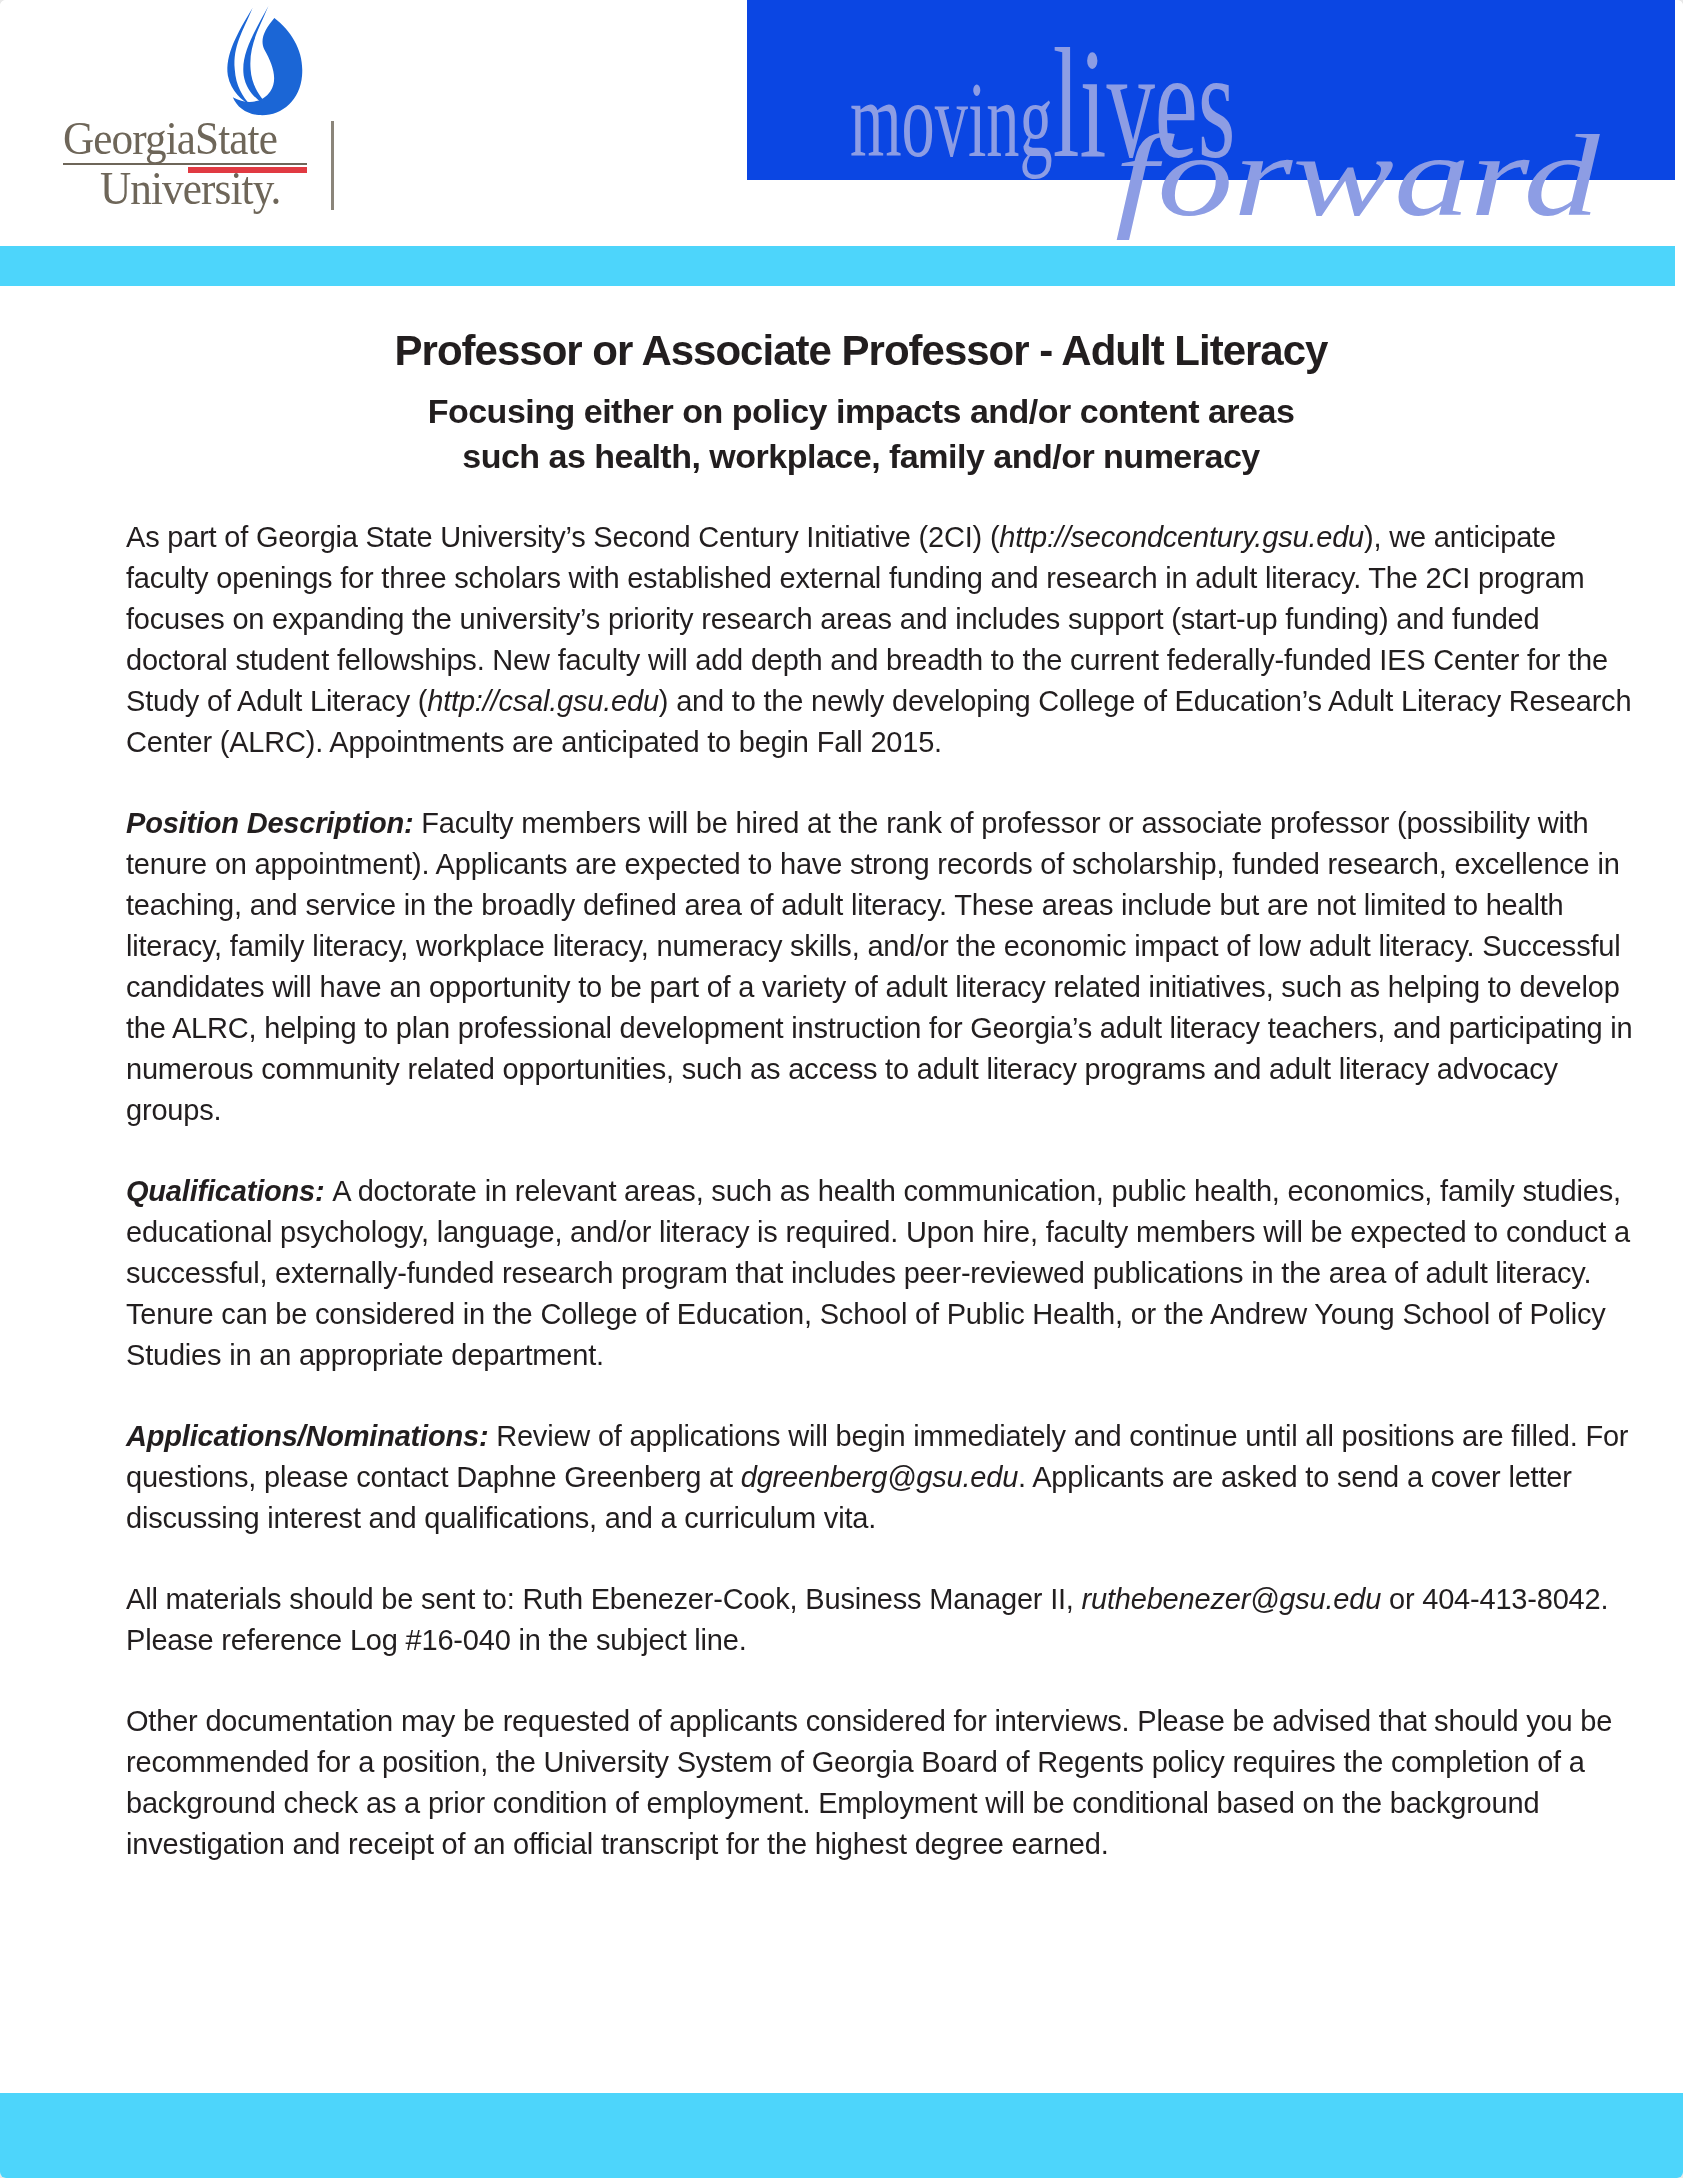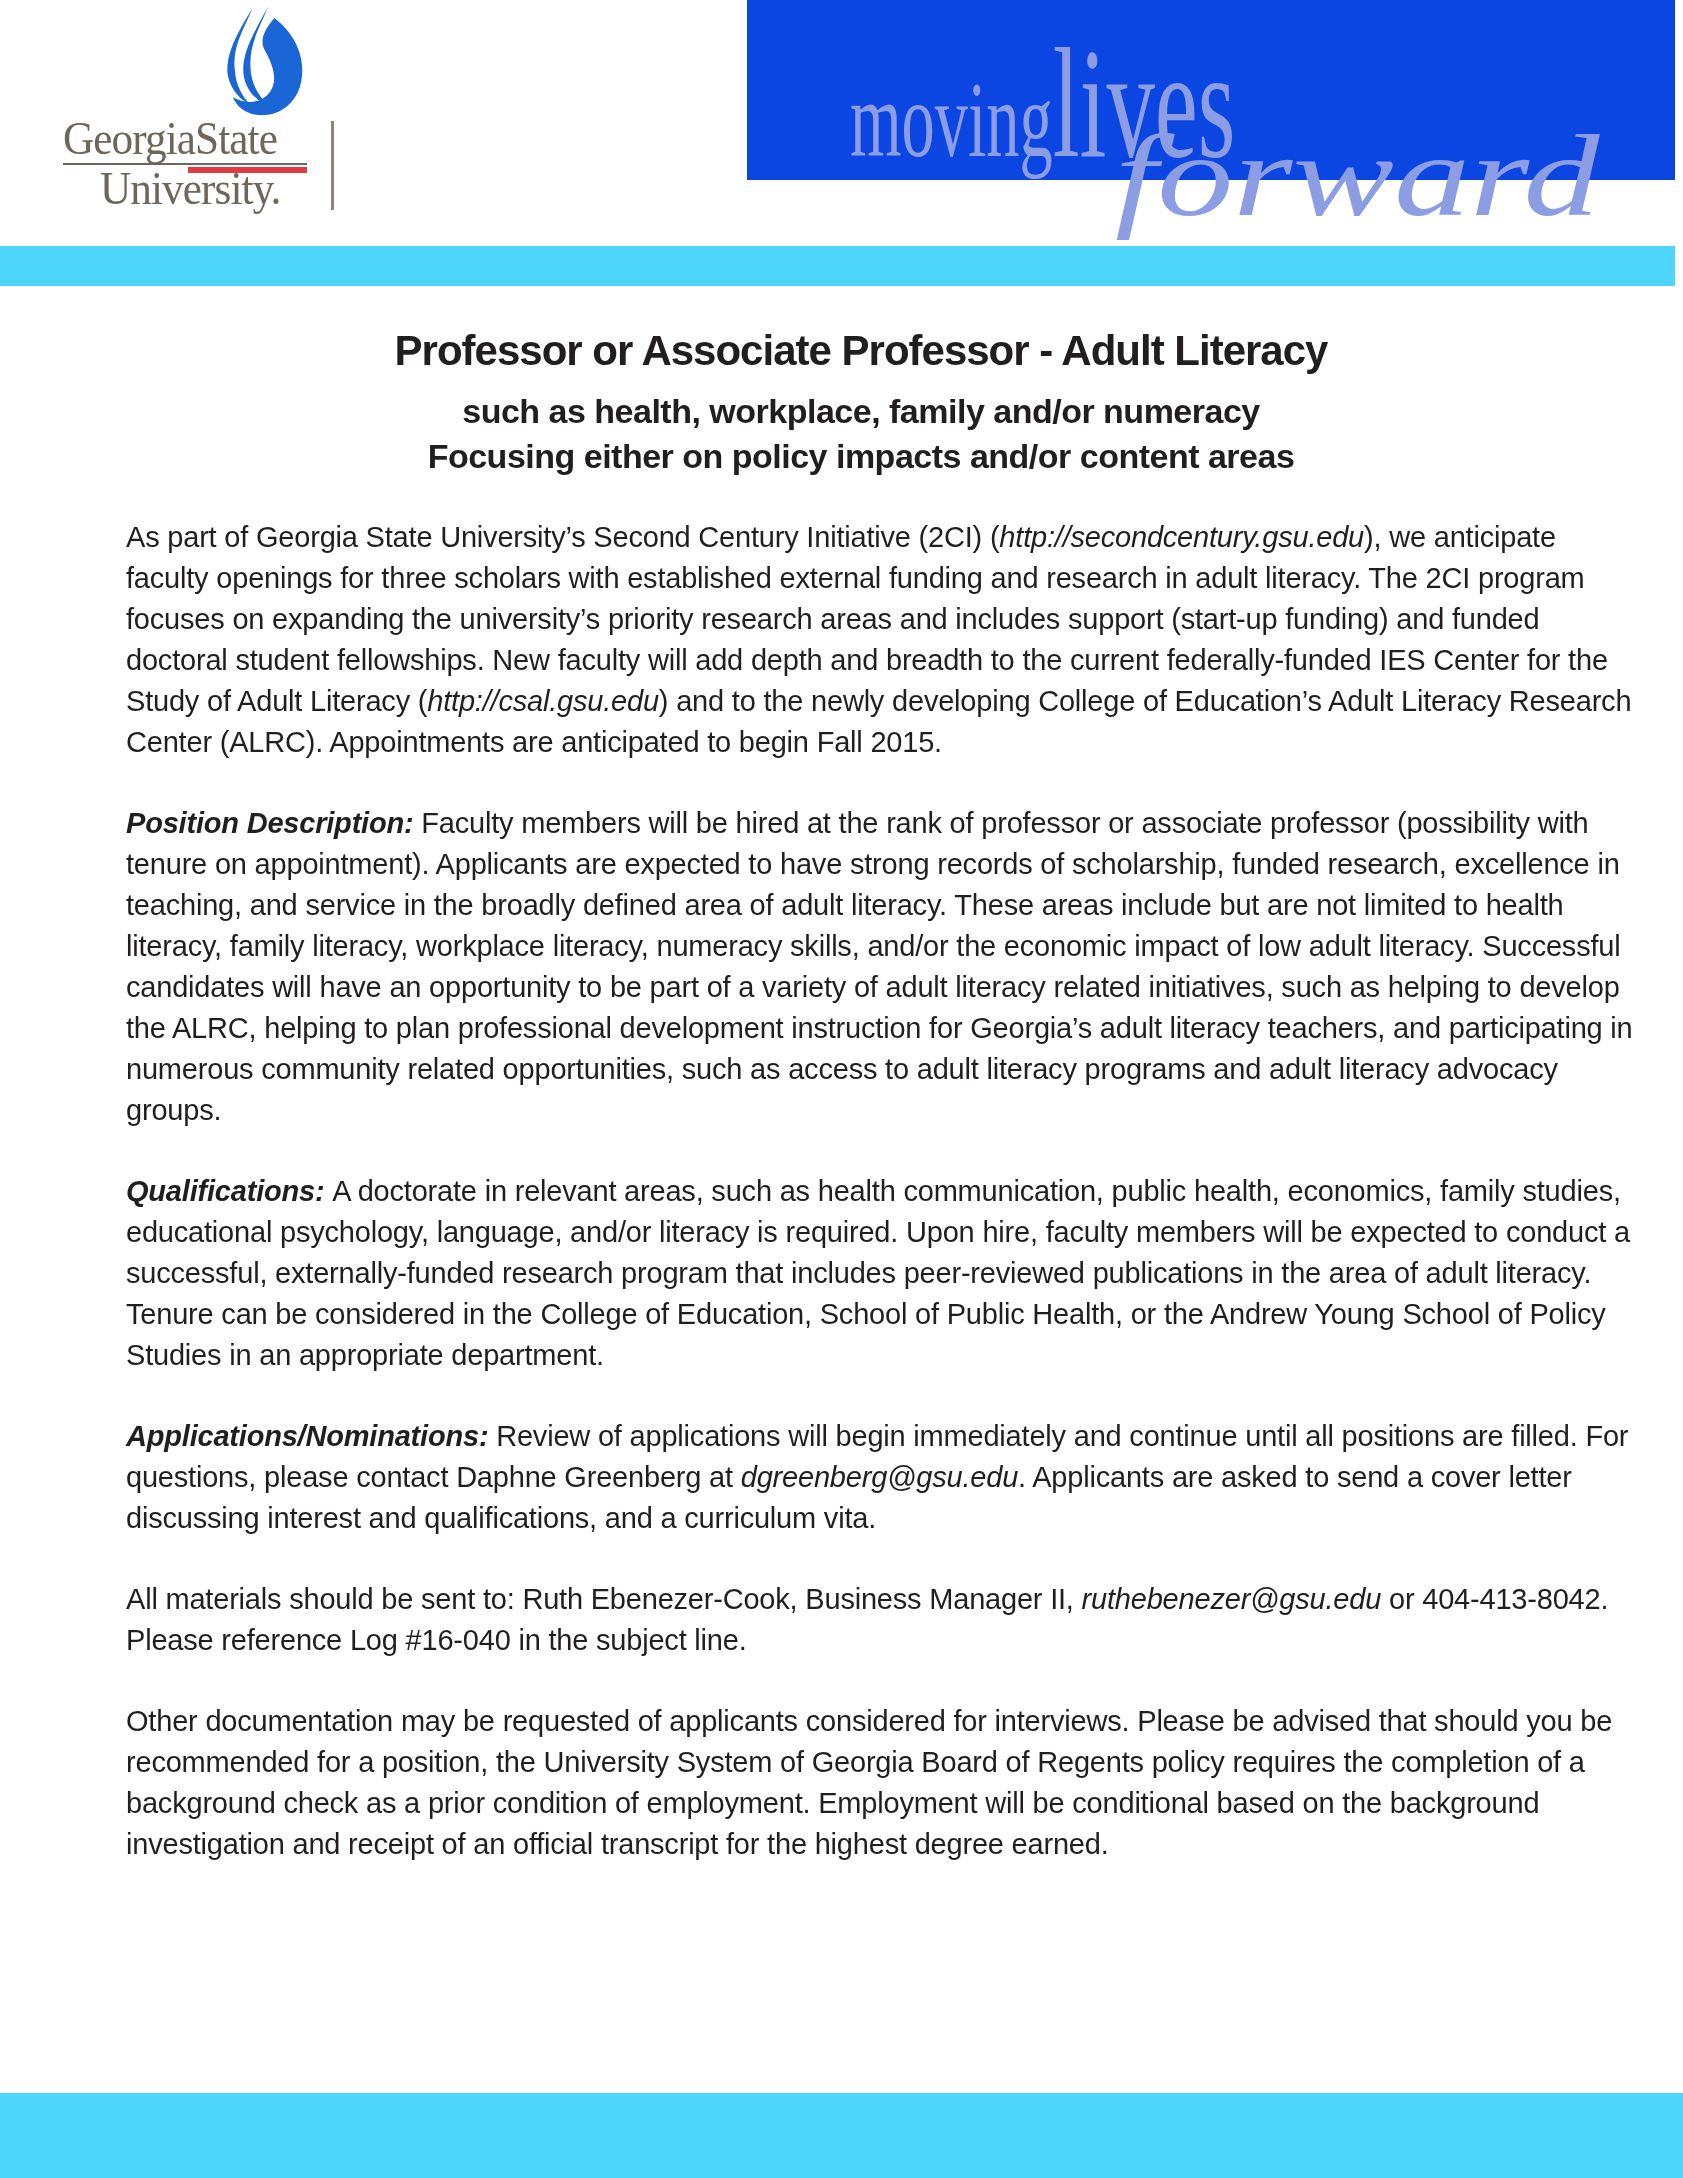--- a/index.html
+++ b/index.html
@@ -9,21 +9,21 @@
     --gsu-gray:#6e6659;
     --gsu-red:#e13a42;
     --college-blue:#1c6cd8;
     --flame-blue:#1b66d6;
     --body-text:#221e1f;
   }
   html,body{margin:0;padding:0;background:#e8e8e8;}
   .page{
     position:relative;width:1683px;height:2178px;margin:0 auto;
     background:#ffffff;overflow:hidden;
-    font-family:"Liberation Sans", sans-serif;color:var(--body-text);
+    font-family:"Liberation Sans", sans-serif;color:var(--body-text);border-radius:6px;
   }
   
   .header{position:absolute;top:0;left:0;width:1683px;height:285px;background:#fff;}
   .banner{position:absolute;left:747px;top:0;right:8px;height:180px;background:var(--banner-blue);}
   .banner-words{
     position:absolute;left:103px;top:26px;display:flex;align-items:baseline;
     font-family:"Liberation Serif", serif;color:var(--banner-text);
     transform:scaleX(0.62);transform-origin:0 0;line-height:1;white-space:nowrap;
   }
   .banner-word-moving{font-size:107px;}
@@ -98,22 +98,22 @@
       <div class="banner-word-forward">forward</div>
     </div>
 
     <div class="top-stripe"></div>
   </div>
 
   <div class="content">
     <div class="title-block">
       <div class="doc-title">Professor or Associate Professor - Adult Literacy</div>
       <div class="doc-subtitle">
+        <div>Focusing either on policy impacts and/or content areas</div>
         <div>such as health, workplace, family and/or numeracy</div>
-        <div>Focusing either on policy impacts and/or content areas</div>
       </div>
     </div>
 
     <div class="paragraphs">
         <p class="para"><span class="seg-normal">As part of Georgia State University’s Second Century Initiative (2CI) (</span><span class="seg-italic">http://secondcentury.gsu.edu</span><span class="seg-normal">), we anticipate faculty openings for three scholars with established external funding and research in adult literacy. The 2CI program focuses on expanding the university’s priority research areas and includes support (start-up funding) and funded doctoral student fellowships. New faculty will add depth and breadth to the current federally-funded IES Center for the Study of Adult Literacy (</span><span class="seg-italic">http://csal.gsu.edu</span><span class="seg-normal">) and to the newly developing College of Education’s Adult Literacy Research Center (ALRC). Appointments are anticipated to begin Fall 2015.</span></p>
         <p class="para"><span class="seg-bold">Position Description: </span><span class="seg-normal">Faculty members will be hired at the rank of professor or associate professor (possibility with tenure on appointment). Applicants are expected to have strong records of scholarship, funded research, excellence in teaching, and service in the broadly defined area of adult literacy. These areas include but are not limited to health literacy, family literacy, workplace literacy, numeracy skills, and/or the economic impact of low adult literacy. Successful candidates will have an opportunity to be part of a variety of adult literacy related initiatives, such as helping to develop the ALRC, helping to plan professional development instruction for Georgia’s adult literacy teachers, and participating in numerous community related opportunities, such as access to adult literacy programs and adult literacy advocacy groups.</span></p>
         <p class="para"><span class="seg-bold">Qualifications: </span><span class="seg-normal">A doctorate in relevant areas, such as health communication, public health, economics, family studies, educational psychology, language, and/or literacy is required. Upon hire, faculty members will be expected to conduct a successful, externally-funded research program that includes peer-reviewed publications in the area of adult literacy. Tenure can be considered in the College of Education, School of Public Health, or the Andrew Young School of Policy Studies in an appropriate department.</span></p>
         <p class="para"><span class="seg-bold">Applications/Nominations: </span><span class="seg-normal">Review of applications will begin immediately and continue until all positions are filled. For questions, please contact Daphne Greenberg at </span><span class="seg-italic">dgreenberg@gsu.edu</span><span class="seg-normal">. Applicants are asked to send a cover letter discussing interest and qualifications, and a curriculum vita.</span></p>
         <p class="para"><span class="seg-normal">All materials should be sent to: Ruth Ebenezer-Cook, Business Manager II, </span><span class="seg-italic">ruthebenezer@gsu.edu</span><span class="seg-normal"> or 404-413-8042. Please reference Log #16-040 in the subject line.</span></p>
         <p class="para"><span class="seg-normal">Other documentation may be requested of applicants considered for interviews. Please be advised that should you be recommended for a position, the University System of Georgia Board of Regents policy requires the completion of a background check as a prior condition of employment. Employment will be conditional based on the background investigation and receipt of an official transcript for the highest degree earned.</span></p>

